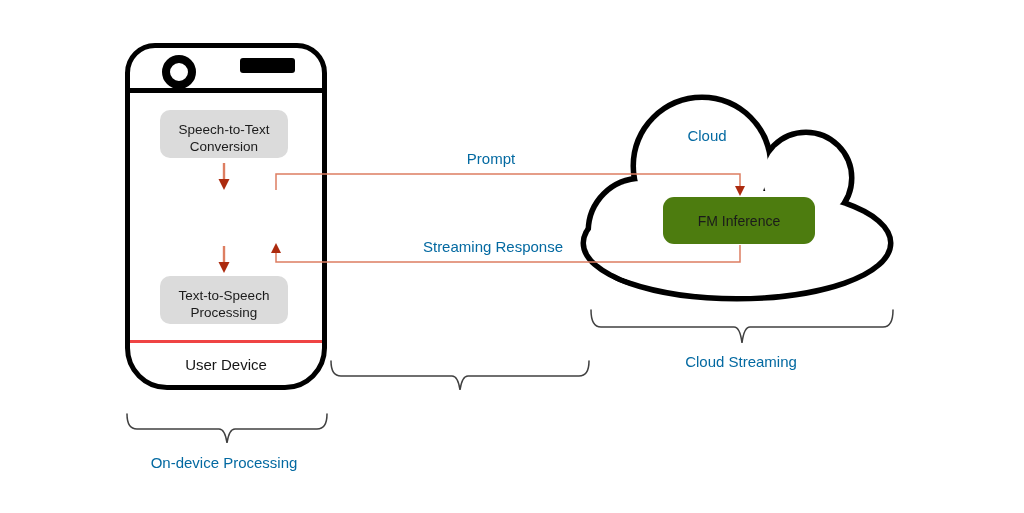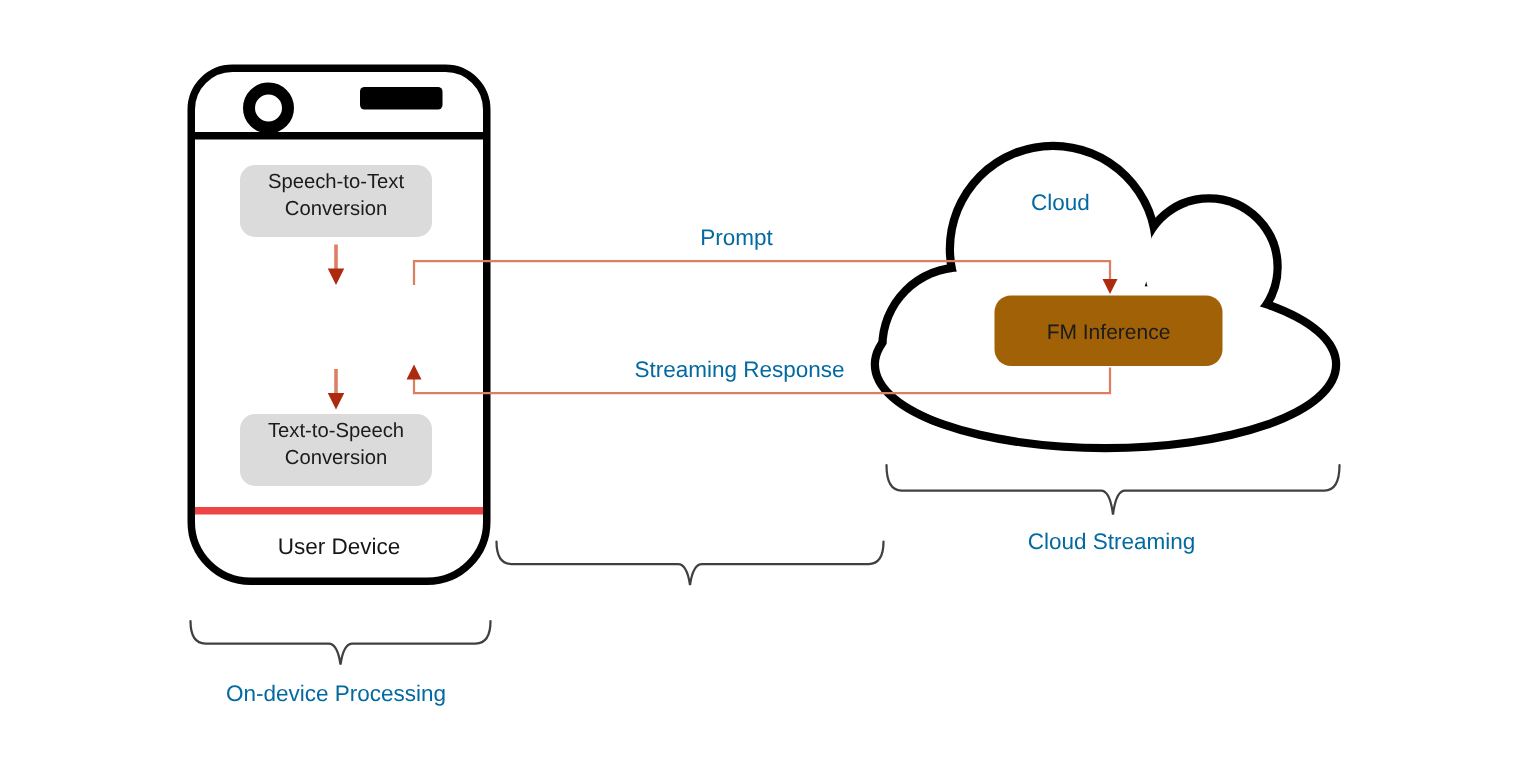--- a/index.html
+++ b/index.html
@@ -16,34 +16,34 @@
     box-sizing:border-box;
   }
   .phone-top{position:absolute;left:0;right:0;top:0;height:40px;border-bottom:5px solid #000;}
   .camera{
     position:absolute;left:32px;top:7px;width:34px;height:34px;box-sizing:border-box;
     border:8px solid #000;border-radius:50%;background:#fff;
   }
   .speaker{position:absolute;left:110px;top:10px;width:55px;height:15px;background:#000;border-radius:3px;}
   .pbox{
     position:absolute;left:30px;width:128px;background:#DBDBDB;border-radius:10px;
-    display:flex;align-items:flex-start;justify-content:center;text-align:center;
+    display:flex;align-items:flex-end;justify-content:center;text-align:center;
     font-size:13.5px;line-height:1.3;color:#1b1b1b;padding:2px;box-sizing:border-box;
   }
   .pbox.b1{top:62px;height:48px;}
   .pbox.b2{top:144px;height:49px;}
   .pbox.b3{top:228px;height:48px;}
   .phone-bottom{
-    position:absolute;left:0;right:0;bottom:0;height:42px;border-top:5px solid #ef4444;
+    position:absolute;left:0;right:0;bottom:0;height:42px;border-top:3px solid #ef4444;
     display:flex;align-items:center;justify-content:center;font-size:15px;color:#161616;
   }
 
   
   .fmbox{
-    position:absolute;left:663px;top:197px;width:152px;height:47px;background:#a16207;
+    position:absolute;left:663px;top:197px;width:152px;height:47px;background:#4d7c0f;
     border-radius:11px;display:flex;align-items:center;justify-content:center;
     font-size:14px;color:#1b1b1b;
   }
 
   
   .lbl{position:absolute;text-align:center;font-size:15px;color:#0369a1;white-space:nowrap;}
   .lbl.cloud{left:657px;top:127px;width:100px;}
   .lbl.prompt{left:441px;top:150px;width:100px;text-align:center;}
   .lbl.stream{left:418px;top:238px;width:150px;}
   .lbl.ondevice{left:124px;top:454px;width:200px;}
@@ -79,21 +79,21 @@
 
   <div class="phone">
     <div class="phone-top">
       <div class="camera"></div>
       <div class="speaker"></div>
     </div>
     <div class="pbox b1">
       <span>Speech-to-Text Conversion</span>
     </div>
     <div class="pbox b3">
-      <span>Text-to-Speech Conversion</span>
+      <span>Text-to-Speech Processing</span>
     </div>
     <div class="phone-bottom">
       <span>User Device</span>
     </div>
   </div>
 
   <div class="fmbox">
     <span>FM Inference</span>
   </div>
 

